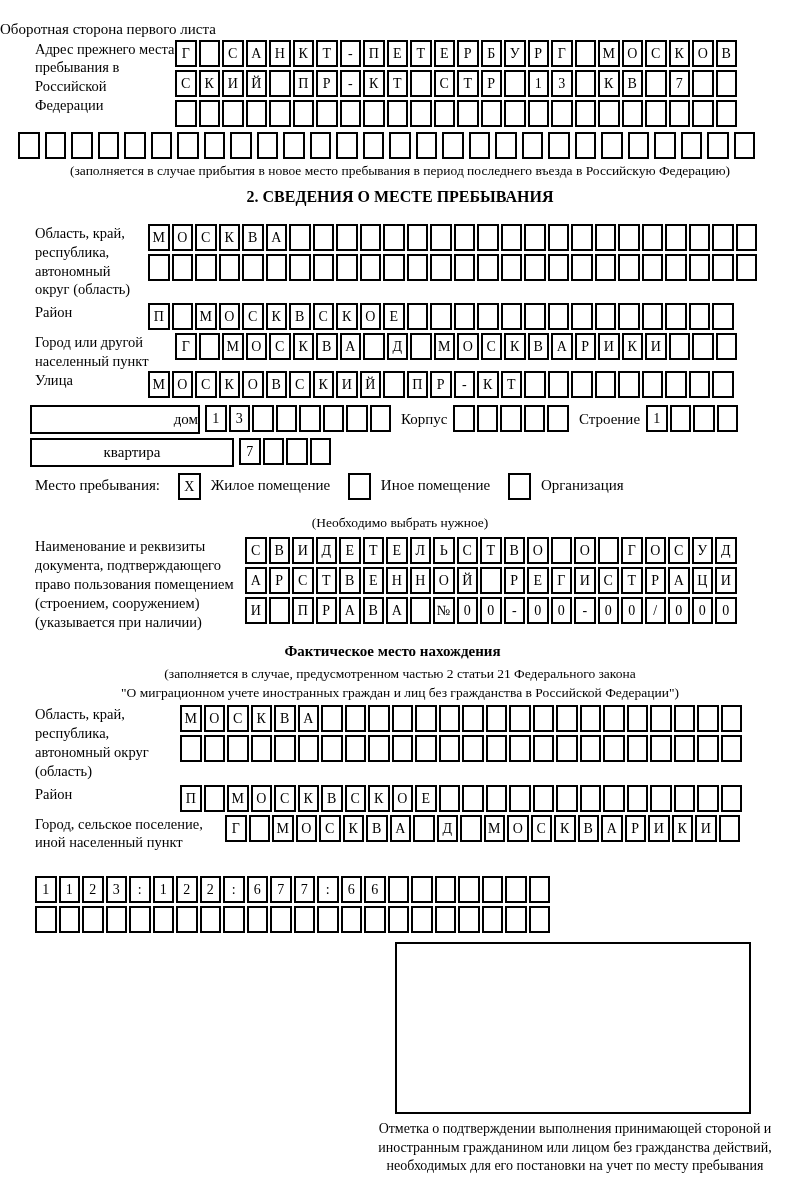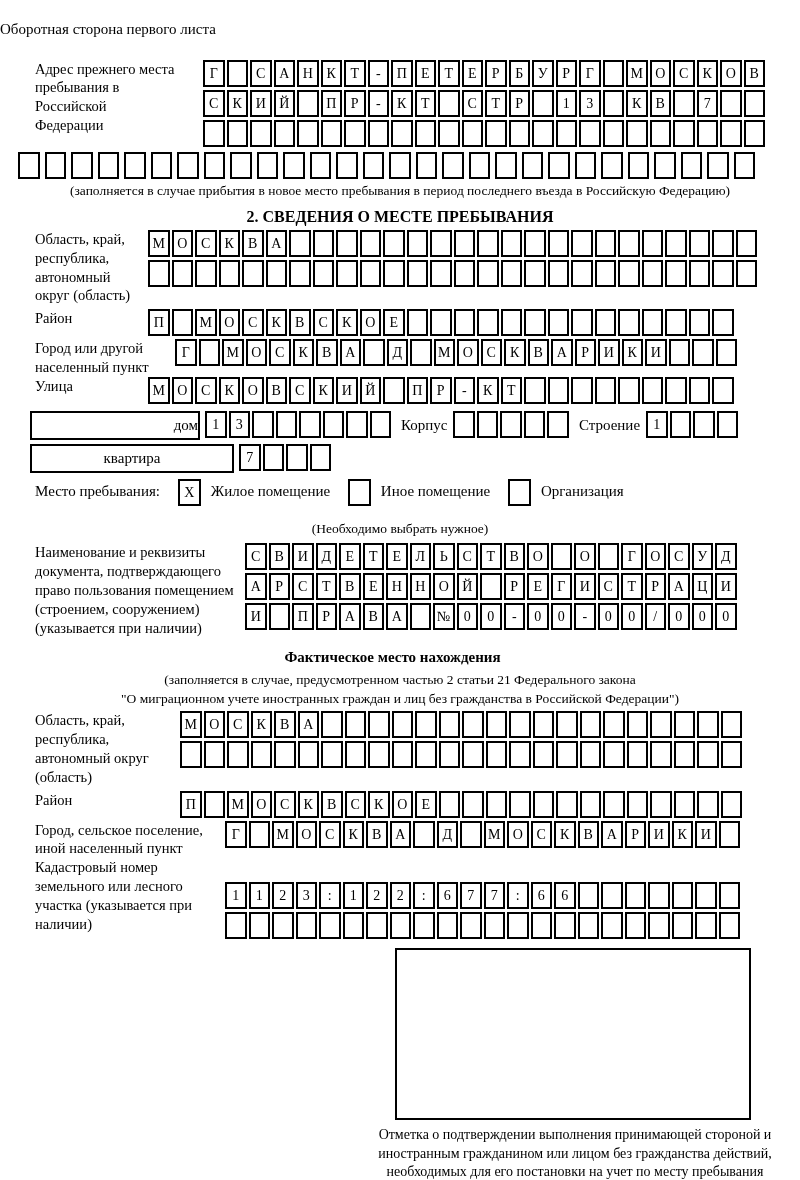--- a/index.html
+++ b/index.html
@@ -19,25 +19,25 @@
   .lbl-fr{width:145px;}
   .lbl-fc{width:190px;}
   .cells{white-space:nowrap;margin-bottom:3px;}
   .cell{
     display:inline-block;width:17.5px;height:23px;border:2px solid #000;
     margin-right:2px;text-align:center;font-size:14px;line-height:23px;
     vertical-align:top;overflow:hidden;
   }
   .wide-gap .cell{margin-right:5px;}
   .note{font-size:13.5px;text-align:center;margin:1px 20px 0 20px;}
-  .h2{font-weight:bold;font-size:16px;text-align:center;margin:8px 0 2px 0;}
+  .h2{font-weight:bold;font-size:16px;text-align:center;margin:8px 0 16px 0;}
   .h3{font-weight:bold;font-size:15px;text-align:center;margin:10px 15px 4px 0;}
   .ml35{margin-left:35px;}
   .ml18{margin-left:18px;margin-top:2px;}
-  .mt20{margin-top:20px;gap:28px;}
+  .mt20{}
   .mt6{margin-top:6px;}
   .mt4{margin-top:4px;}
   .widebox{
     display:inline-block;border:2px solid #000;height:25px;line-height:25px;
     text-align:center;vertical-align:top;margin-right:5px;font-size:15px;
   }
   .box-dom{width:166px;text-align:right;}
   .box-kv{width:200px;}
   .inline-lbl{display:inline-block;vertical-align:top;line-height:29px;margin:0 6px 0 8px;font-size:15px;}
   .house-row{margin-left:30px;margin-top:4px;white-space:nowrap;}
@@ -137,21 +137,20 @@
     <div class="lbl lbl-fr">Район</div>
     <div class="cells"><span class="cell">П</span><span class="cell"></span><span class="cell">М</span><span class="cell">О</span><span class="cell">С</span><span class="cell">К</span><span class="cell">В</span><span class="cell">С</span><span class="cell">К</span><span class="cell">О</span><span class="cell">Е</span><span class="cell"></span><span class="cell"></span><span class="cell"></span><span class="cell"></span><span class="cell"></span><span class="cell"></span><span class="cell"></span><span class="cell"></span><span class="cell"></span><span class="cell"></span><span class="cell"></span><span class="cell"></span><span class="cell"></span></div>
   </div>
 
   <div class="frow ml35">
     <div class="lbl lbl-fc">Город, сельское поселение, иной населенный пункт</div>
     <div class="cells"><span class="cell">Г</span><span class="cell"></span><span class="cell">М</span><span class="cell">О</span><span class="cell">С</span><span class="cell">К</span><span class="cell">В</span><span class="cell">А</span><span class="cell"></span><span class="cell">Д</span><span class="cell"></span><span class="cell">М</span><span class="cell">О</span><span class="cell">С</span><span class="cell">К</span><span class="cell">В</span><span class="cell">А</span><span class="cell">Р</span><span class="cell">И</span><span class="cell">К</span><span class="cell">И</span><span class="cell"></span></div>
   </div>
 
   <div class="frow ml35">
-    <div class="lbl lbl-fc">Кадастровый номер земельного или лесного участка (указывается при наличии)</div>
     <div class="cad-cells">
       <div class="cells"><span class="cell">1</span><span class="cell">1</span><span class="cell">2</span><span class="cell">3</span><span class="cell">:</span><span class="cell">1</span><span class="cell">2</span><span class="cell">2</span><span class="cell">:</span><span class="cell">6</span><span class="cell">7</span><span class="cell">7</span><span class="cell">:</span><span class="cell">6</span><span class="cell">6</span><span class="cell"></span><span class="cell"></span><span class="cell"></span><span class="cell"></span><span class="cell"></span><span class="cell"></span><span class="cell"></span></div>
       <div class="cells"><span class="cell"></span><span class="cell"></span><span class="cell"></span><span class="cell"></span><span class="cell"></span><span class="cell"></span><span class="cell"></span><span class="cell"></span><span class="cell"></span><span class="cell"></span><span class="cell"></span><span class="cell"></span><span class="cell"></span><span class="cell"></span><span class="cell"></span><span class="cell"></span><span class="cell"></span><span class="cell"></span><span class="cell"></span><span class="cell"></span><span class="cell"></span><span class="cell"></span></div>
     </div>
   </div>
 
   <div class="stamp-box"></div>
   <div class="stamp-caption">Отметка о подтверждении выполнения принимающей стороной и иностранным гражданином или лицом без гражданства действий, необходимых для его постановки на учет по месту пребывания</div>
 
 </div>

